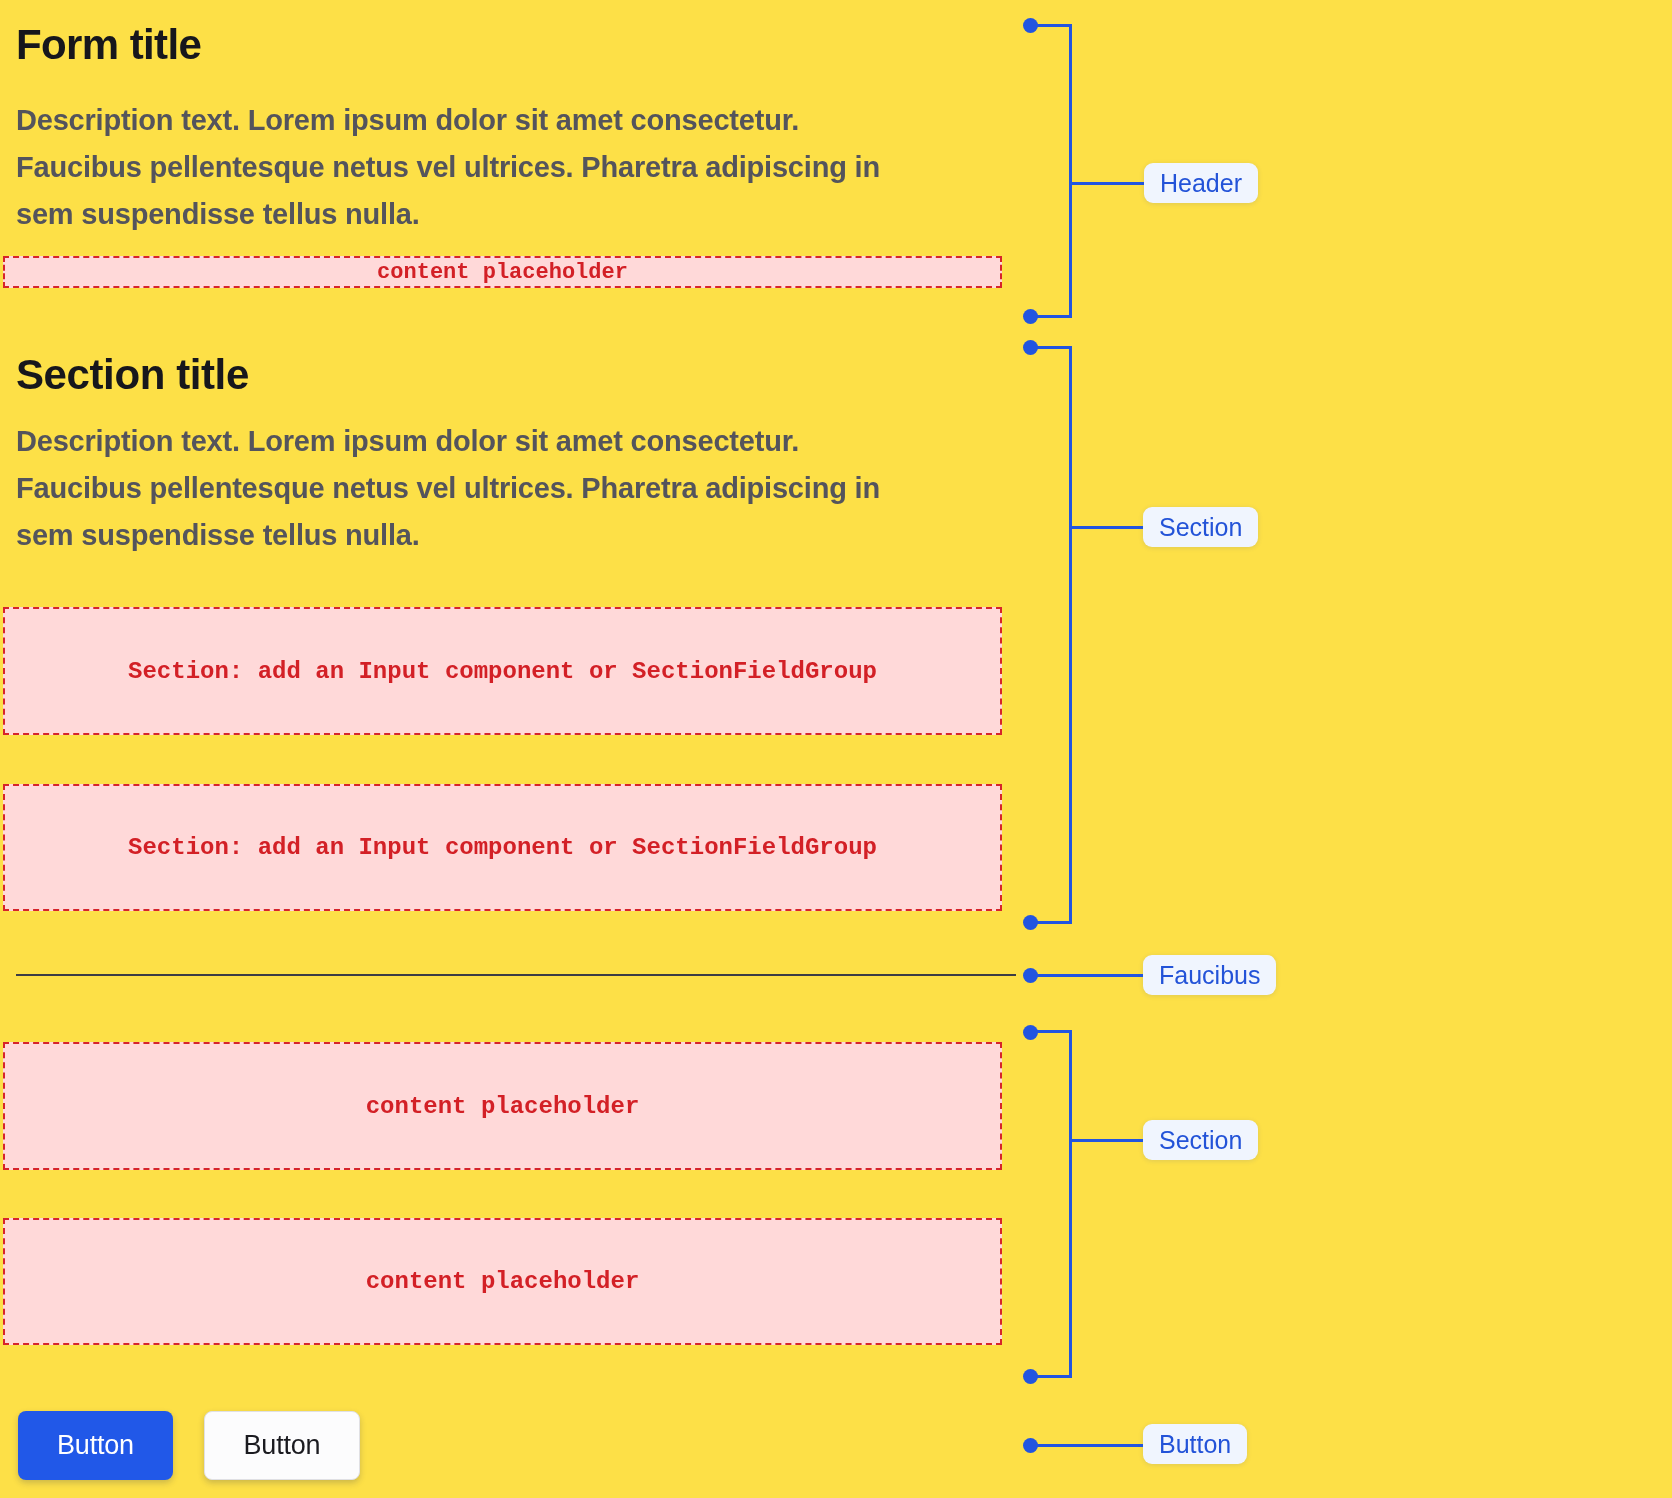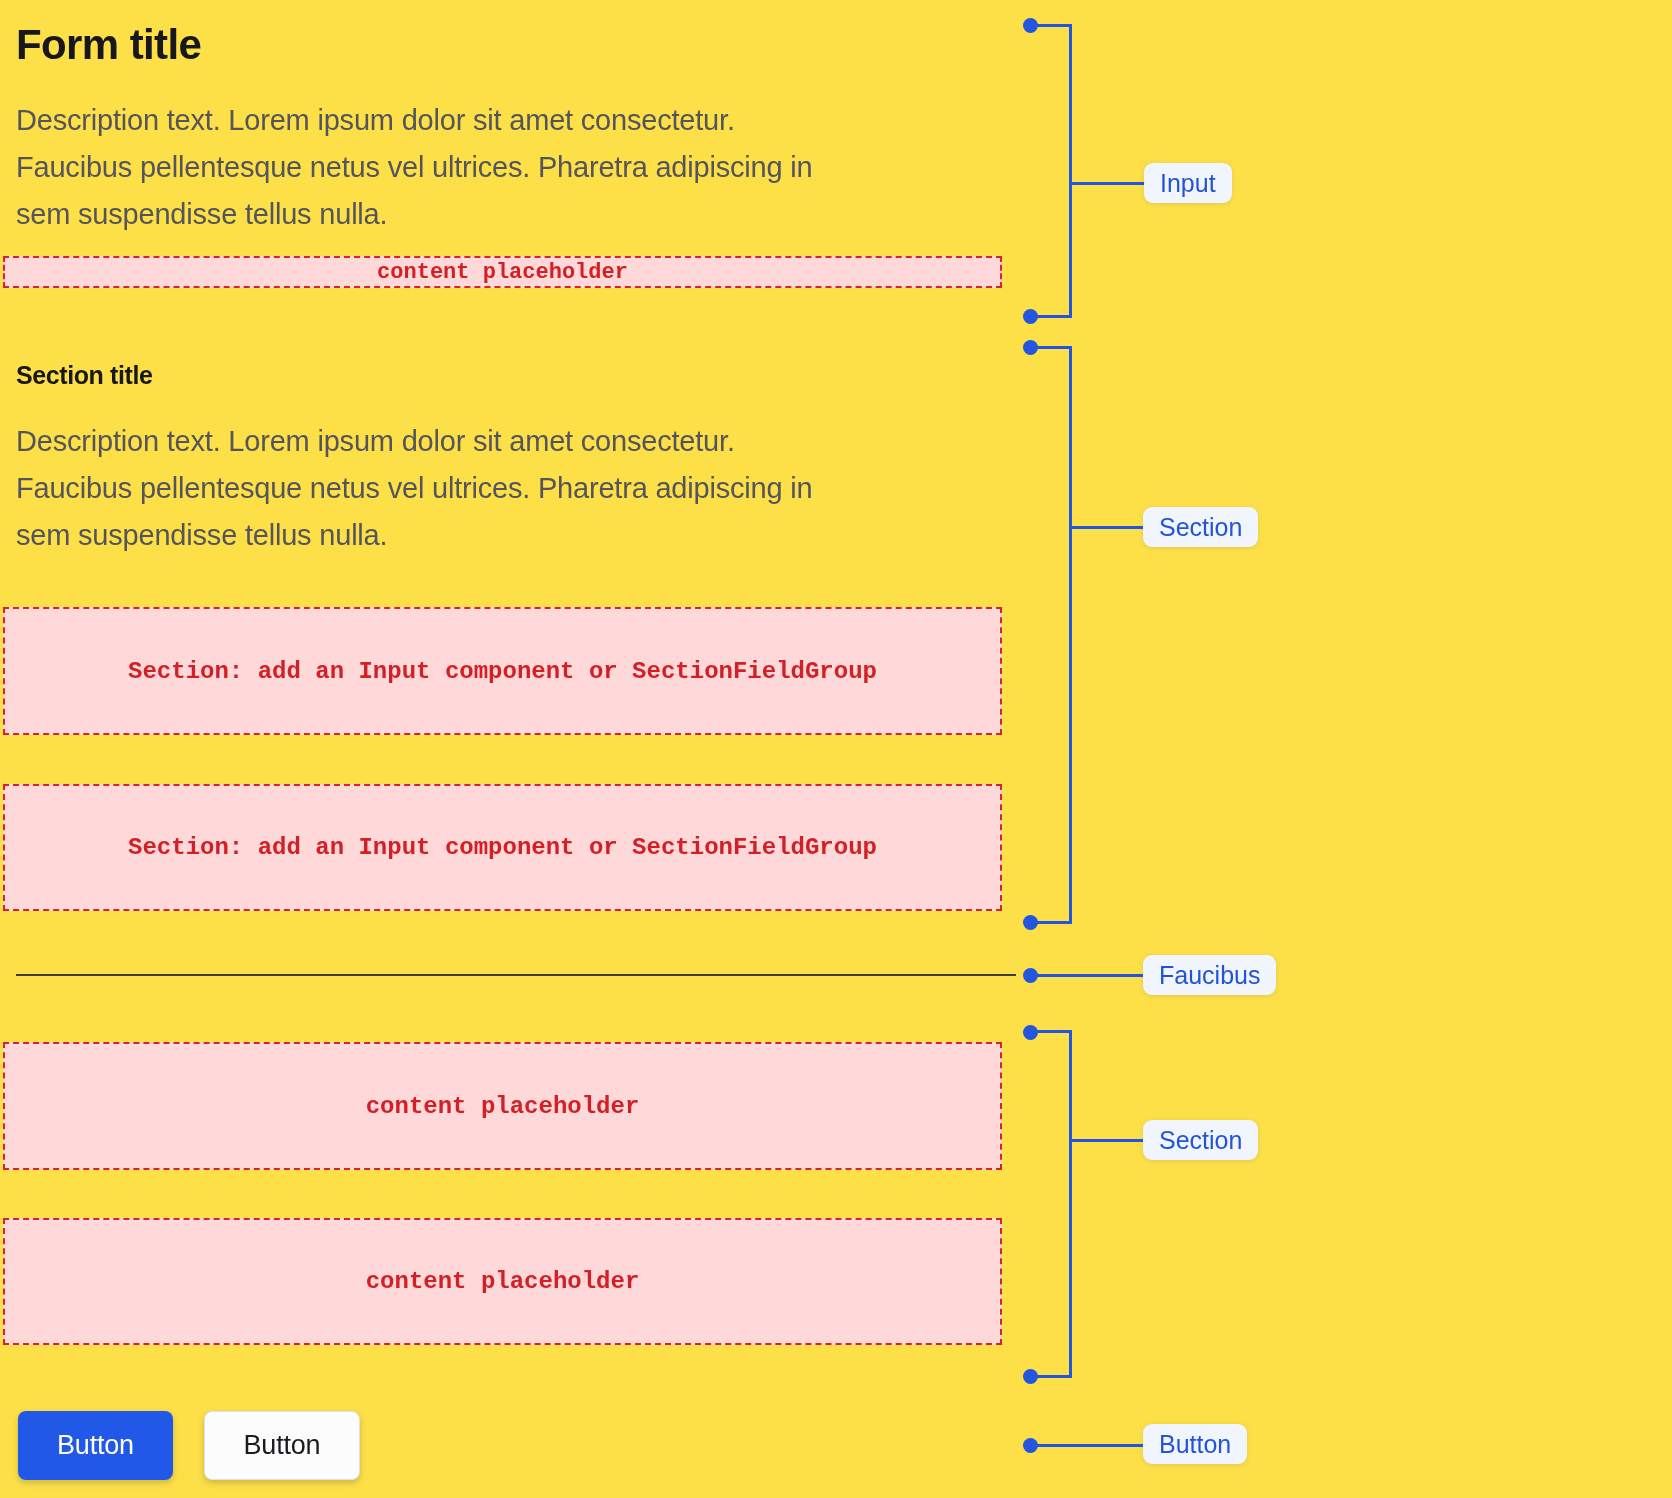--- a/index.html
+++ b/index.html
@@ -15,24 +15,24 @@
   
   .form-title {
     position: absolute; left: 16px; top: 20px;
     font-size: 42px; font-weight: 700; color: #17171c;
     letter-spacing: -0.6px; line-height: 50px;
   }
   .desc {
     position: absolute; left: 16px; width: 980px;
     font-size: 29px; color: #54545c; letter-spacing: -0.2px;
   }
-  .desc .line { height: 47px; line-height: 47px; white-space: nowrap; }
+  .desc .line { height: 47px; line-height: 47px; white-space: nowrap; font-weight: bold; }
   .section-title {
     position: absolute; left: 16px; top: 356px;
-    font-size: 25px; font-weight: 700; color: #17171c;
+    font-size: 42px; font-weight: 700; color: #17171c;
     letter-spacing: -0.4px; line-height: 38px;
   }
   .ph-box {
     position: absolute; left: 3px; width: 995px;
     background: #ffd9d9; border: 2px dashed #d6242b;
     color: #d32026;
     font-family: "Liberation Mono", "DejaVu Sans Mono", monospace;
     display: flex; align-items: center; justify-content: center;
     font-size: 24px; text-align: center; font-weight: bold;
   }
@@ -108,21 +108,21 @@
   <button class="btn btn-primary">Button</button>
   <button class="btn btn-secondary">Button</button>
 
   <div>
     <div class="ann-dot" style="left:1023px; top:18px;"></div>
     <div class="ann-line" style="left:1030px; top:24px; width:42px; height:3px;"></div>
     <div class="ann-line" style="left:1069px; top:24px; width:3px; height:294px;"></div>
     <div class="ann-line" style="left:1030px; top:315px; width:42px; height:3px;"></div>
     <div class="ann-dot" style="left:1023px; top:309px;"></div>
     <div class="ann-line" style="left:1072px; top:182px; width:72px; height:3px;"></div>
-    <div class="ann-pill" style="left:1144px; top:163px;">Input</div>
+    <div class="ann-pill" style="left:1144px; top:163px;">Header</div>
   </div>
 
   <div>
     <div class="ann-dot" style="left:1023px; top:340px;"></div>
     <div class="ann-line" style="left:1030px; top:346px; width:42px; height:3px;"></div>
     <div class="ann-line" style="left:1069px; top:346px; width:3px; height:578px;"></div>
     <div class="ann-line" style="left:1030px; top:921px; width:42px; height:3px;"></div>
     <div class="ann-dot" style="left:1023px; top:915px;"></div>
     <div class="ann-line" style="left:1072px; top:526px; width:71px; height:3px;"></div>
     <div class="ann-pill" style="left:1143px; top:507px;">Section</div>

